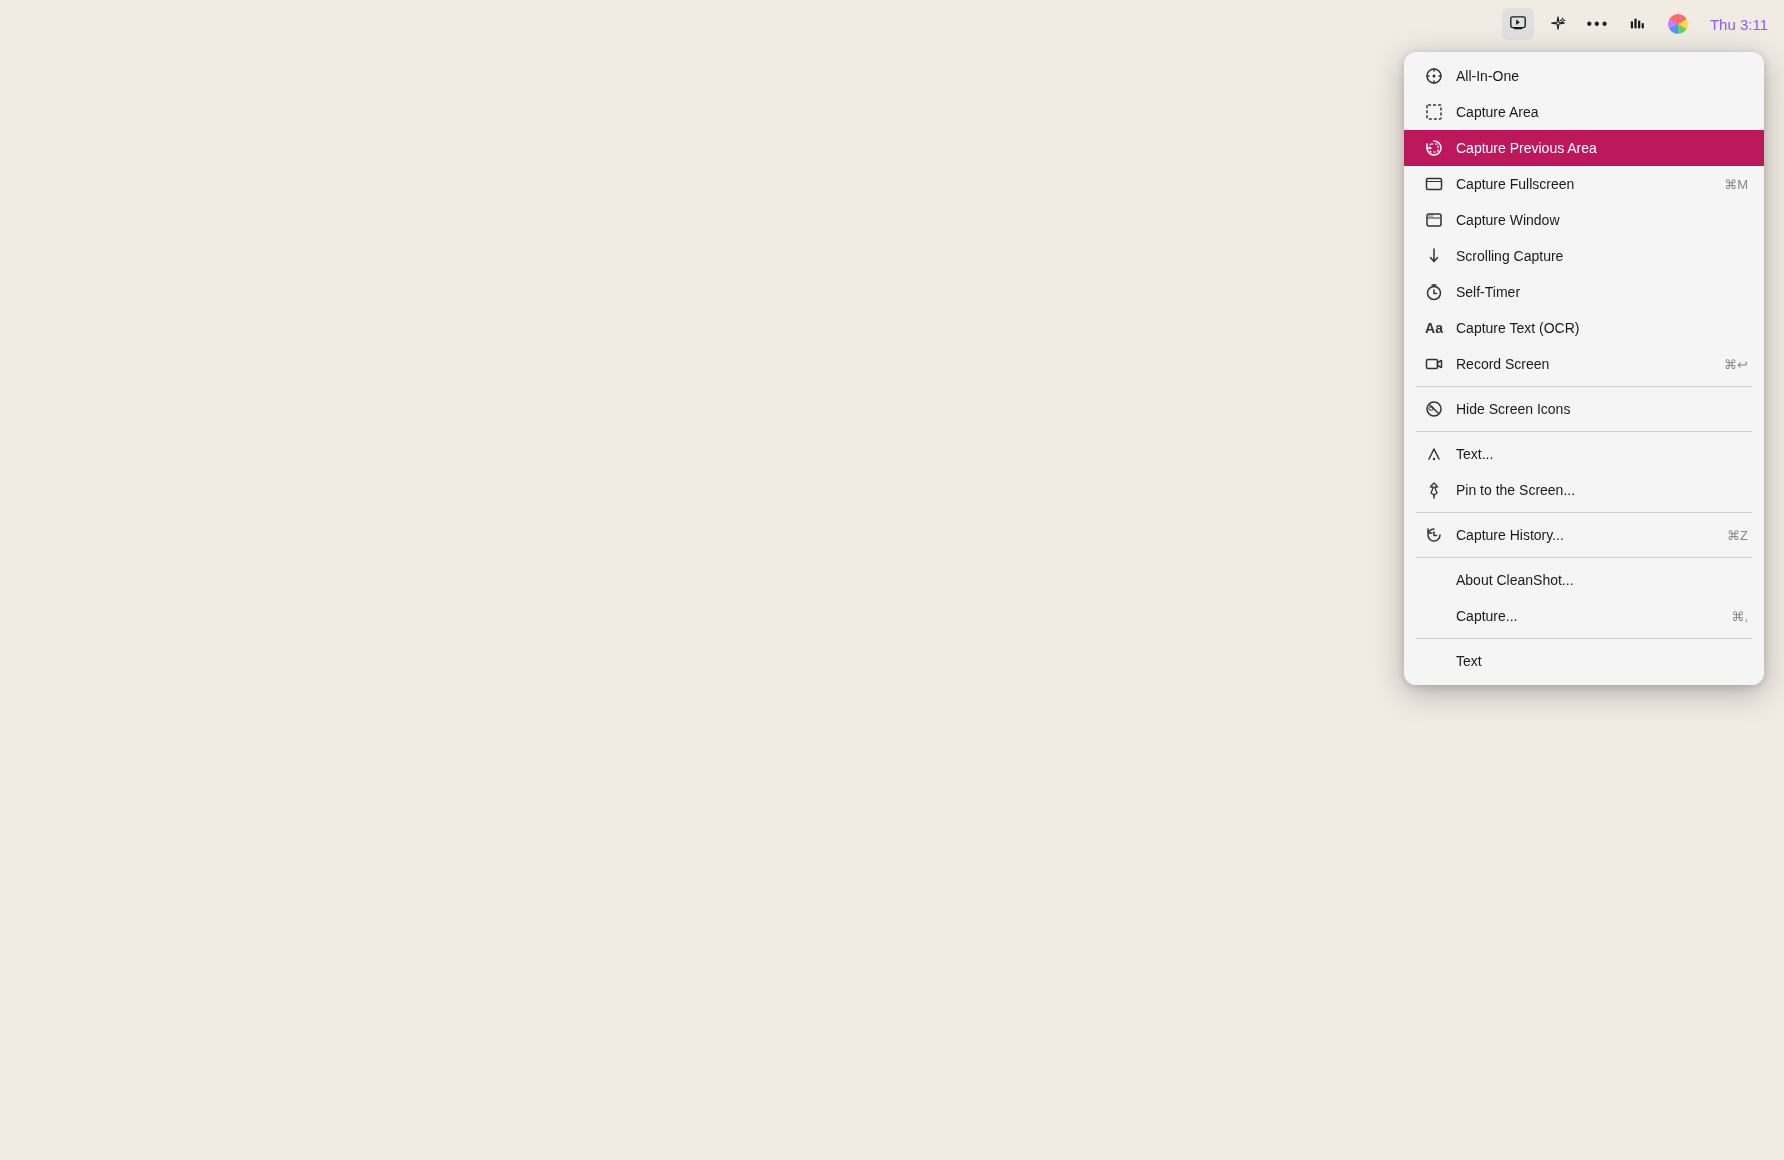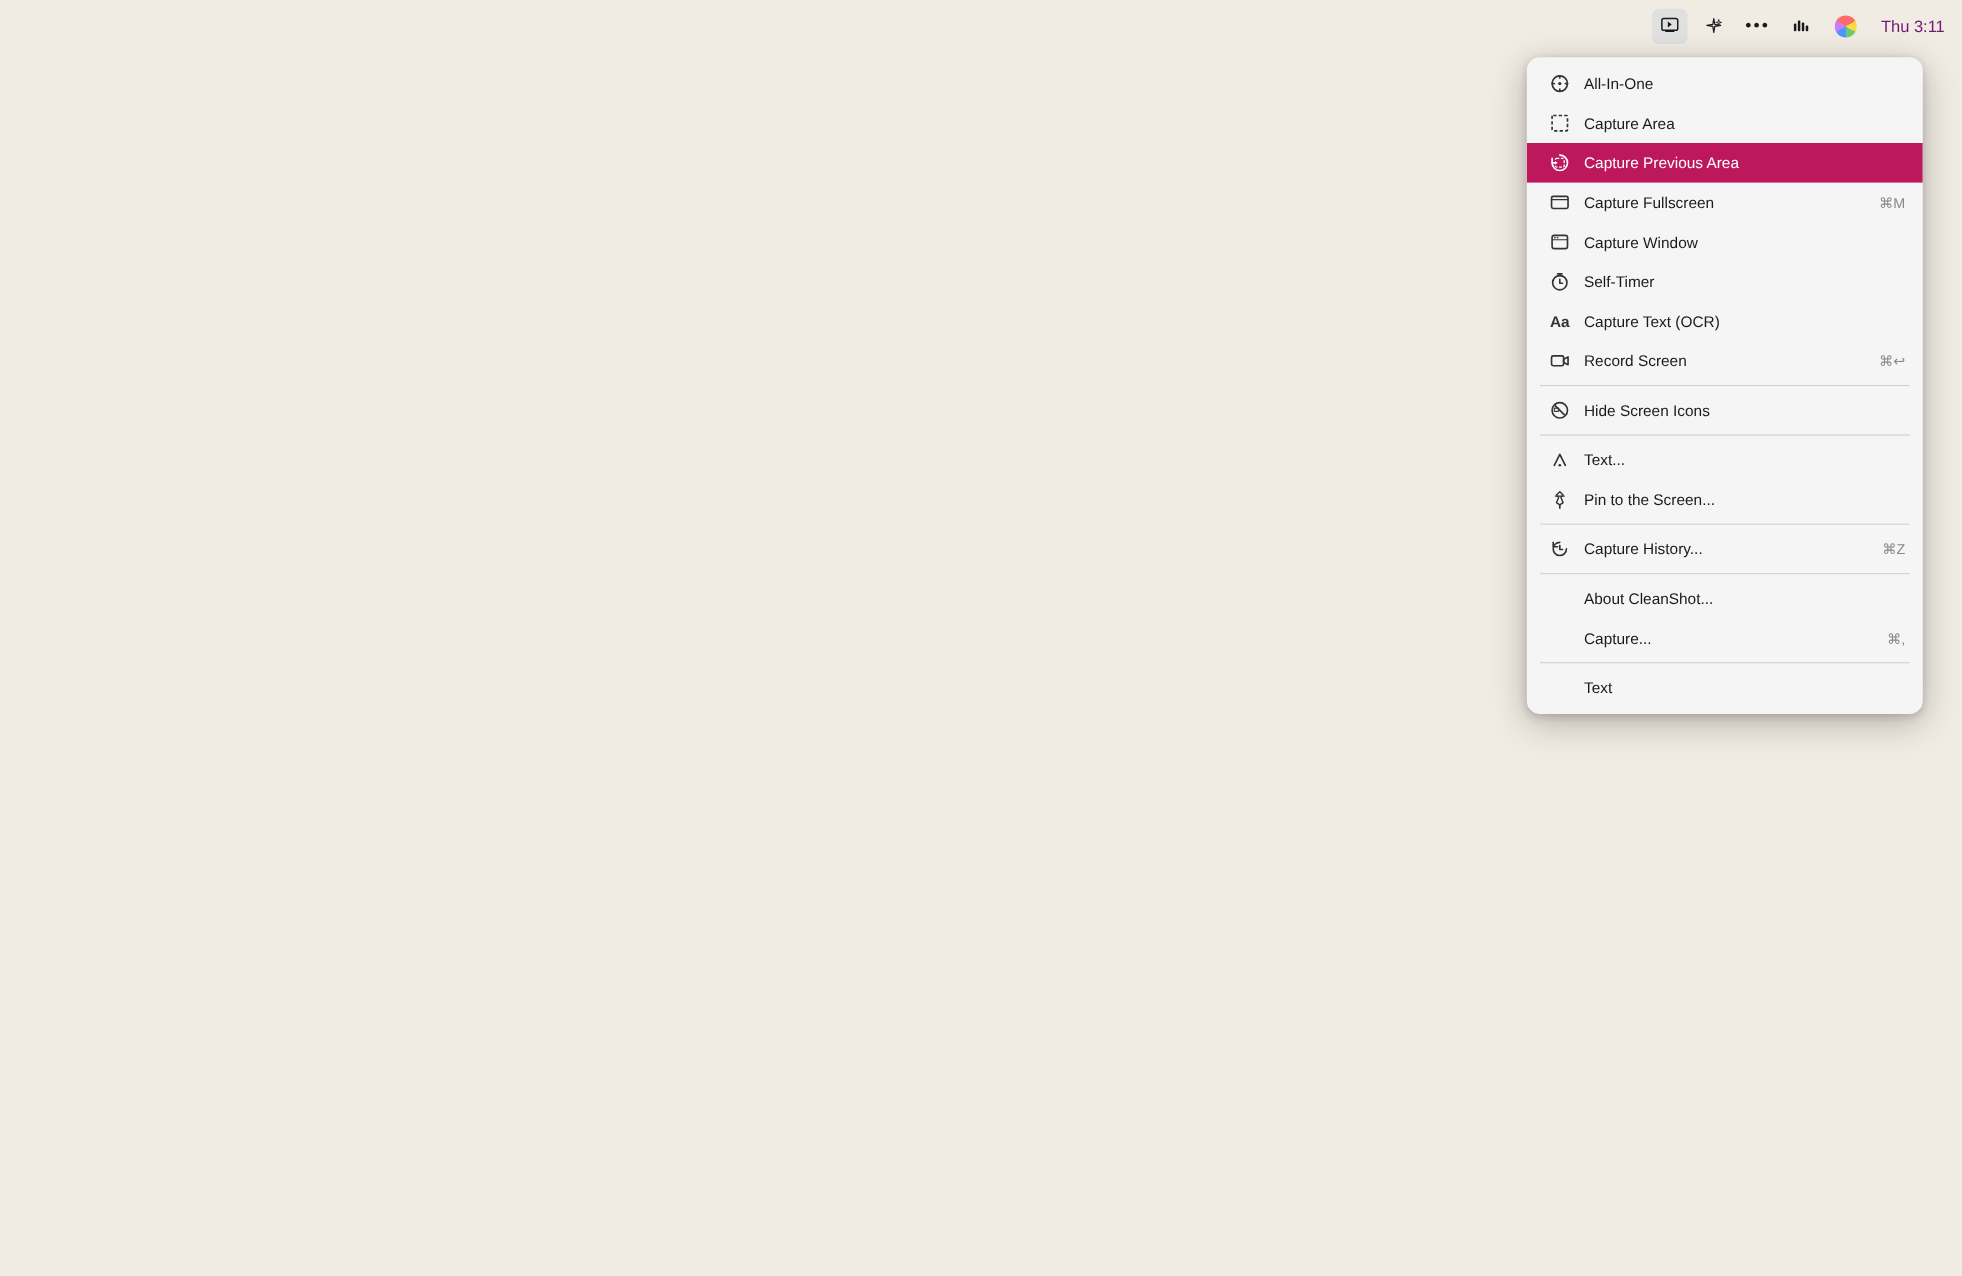--- a/index.html
+++ b/index.html
@@ -43,29 +43,29 @@
       font-size: 18px;
     }
 
     .menubar-icon.active {
       background-color: #e0e0e0;
     }
 
     .menubar-time {
       font-size: 15px;
       font-weight: 500;
-      color: #701a75;
+      color: #8b5cf6;
       margin-left: 8px;
     }
 
     
     .dropdown-menu {
       position: absolute;
       top: 52px;
-      right: 36px;
+      right: 20px;
       width: 360px;
       background-color: #f5f5f5;
       border-radius: 12px;
       box-shadow: 0 8px 32px rgba(0,0,0,0.25), 0 2px 8px rgba(0,0,0,0.15);
       overflow: hidden;
       padding: 6px 0;
     }
 
     .menu-item {
       display: flex;
@@ -242,20 +242,29 @@
       <svg class="icon-svg menu-icon" viewBox="0 0 18 18" fill="none">
         <rect x="2" y="3" width="14" height="12" rx="2" stroke="currentColor" stroke-width="1.5" fill="none"></rect>
         <line x1="2" y1="7" x2="16" y2="7" stroke="currentColor" stroke-width="1"></line>
         <circle cx="4.5" cy="5" r="0.8" fill="currentColor"></circle>
         <circle cx="7" cy="5" r="0.8" fill="currentColor"></circle>
       </svg>
     </div>
     <span class="menu-item-label">Capture Window</span>
   </div>
 
+  <div class="menu-item">
+    <div class="menu-item-icon-area">
+      <svg class="icon-svg menu-icon" viewBox="0 0 18 18" fill="none">
+        <line x1="9" y1="2" x2="9" y2="14" stroke="currentColor" stroke-width="1.5" stroke-linecap="round"></line>
+        <path d="M5.5 10.5 L9 14.5 L12.5 10.5" stroke="currentColor" stroke-width="1.5" stroke-linecap="round" stroke-linejoin="round" fill="none"></path>
+      </svg>
+    </div>
+    <span class="menu-item-label">Scrolling Capture</span>
+  </div>
 
   <div class="menu-item">
     <div class="menu-item-icon-area">
       <svg class="icon-svg menu-icon" viewBox="0 0 18 18" fill="none">
         <circle cx="9" cy="10" r="6.5" stroke="currentColor" stroke-width="1.5" fill="none"></circle>
         <path d="M9 7 L9 10.5 L11.5 10.5" stroke="currentColor" stroke-width="1.5" stroke-linecap="round" stroke-linejoin="round"></path>
         <path d="M7 2 L11 2" stroke="currentColor" stroke-width="1.5" stroke-linecap="round"></path>
         <path d="M9 2 L9 3.5" stroke="currentColor" stroke-width="1.5" stroke-linecap="round"></path>
       </svg>
     </div>

